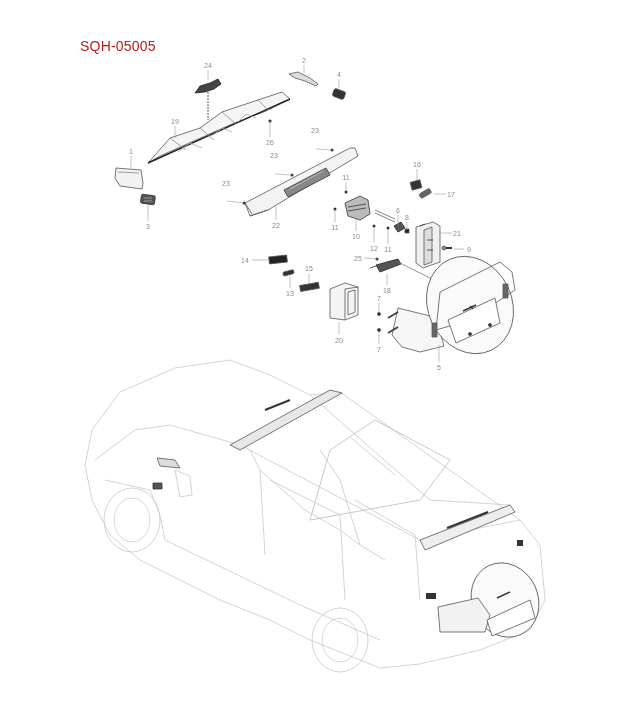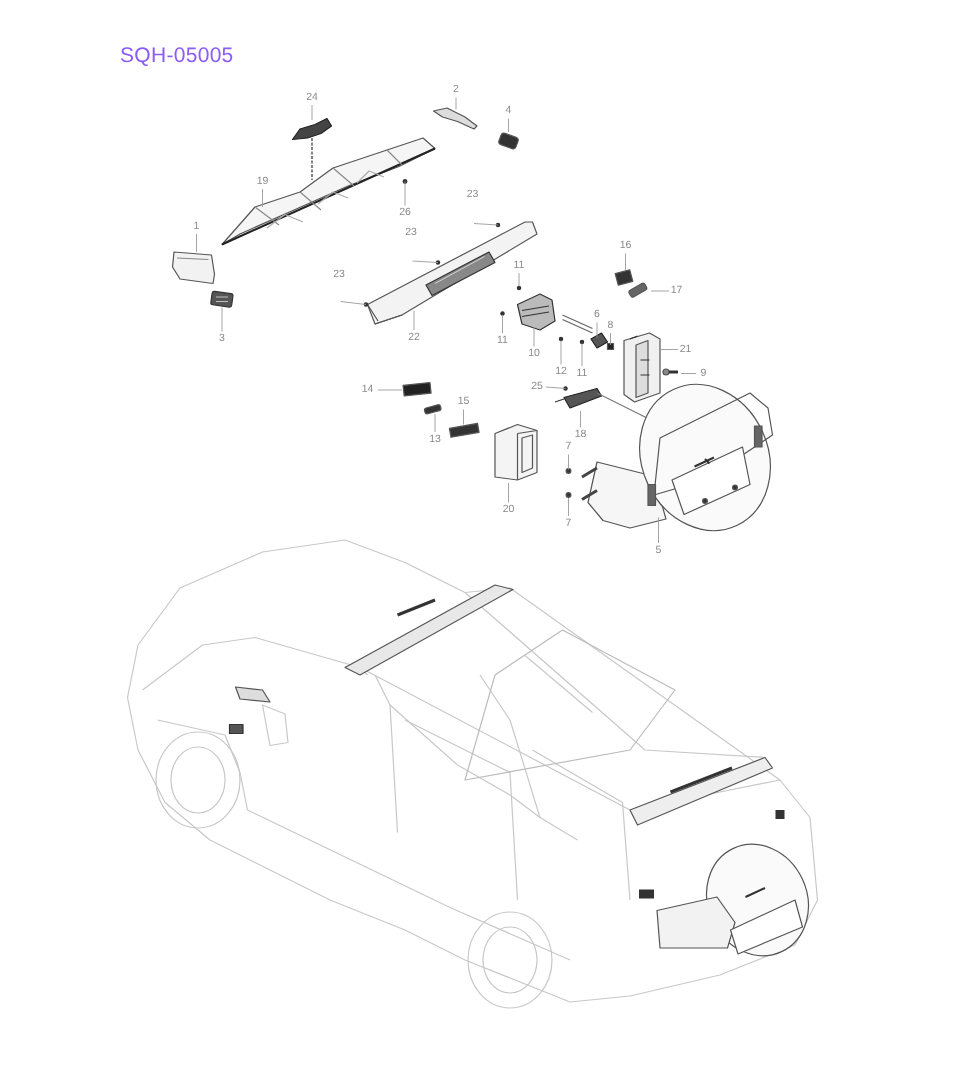--- a/index.html
+++ b/index.html
@@ -1,17 +1,17 @@
 <!DOCTYPE html>
 <html><head>
 <meta charset="utf-8">
 <style>
   html, body { margin: 0; padding: 0; background: #ffffff; }
   body { width: 635px; height: 710px; position: relative; overflow: hidden; font-family: "Liberation Sans", sans-serif; }
-  #doc-title { position: absolute; left: 80px; top: 28px; font-size: 14px; color: #8b5cf6; letter-spacing: 0.2px; }
+  #doc-title { position: absolute; left: 80px; top: 38px; font-size: 14px; color: #b91c1c; letter-spacing: 0.2px; }
   #stage { position: absolute; left: 0; top: 0; width: 635px; height: 710px; }
   .callout { position: absolute; font-size: 7px; color: #8a8a8a; transform: translate(-50%, -50%); white-space: nowrap; cursor: pointer; }
 </style>
 </head>
 <body>
 
 <div id="doc-title">SQH-05005</div>
 
 <svg id="stage" viewBox="0 0 635 710" width="635" height="710" xmlns="http://www.w3.org/2000/svg">
   <g id="parts" fill="none" stroke="#555" stroke-width="0.8" stroke-linejoin="round">

